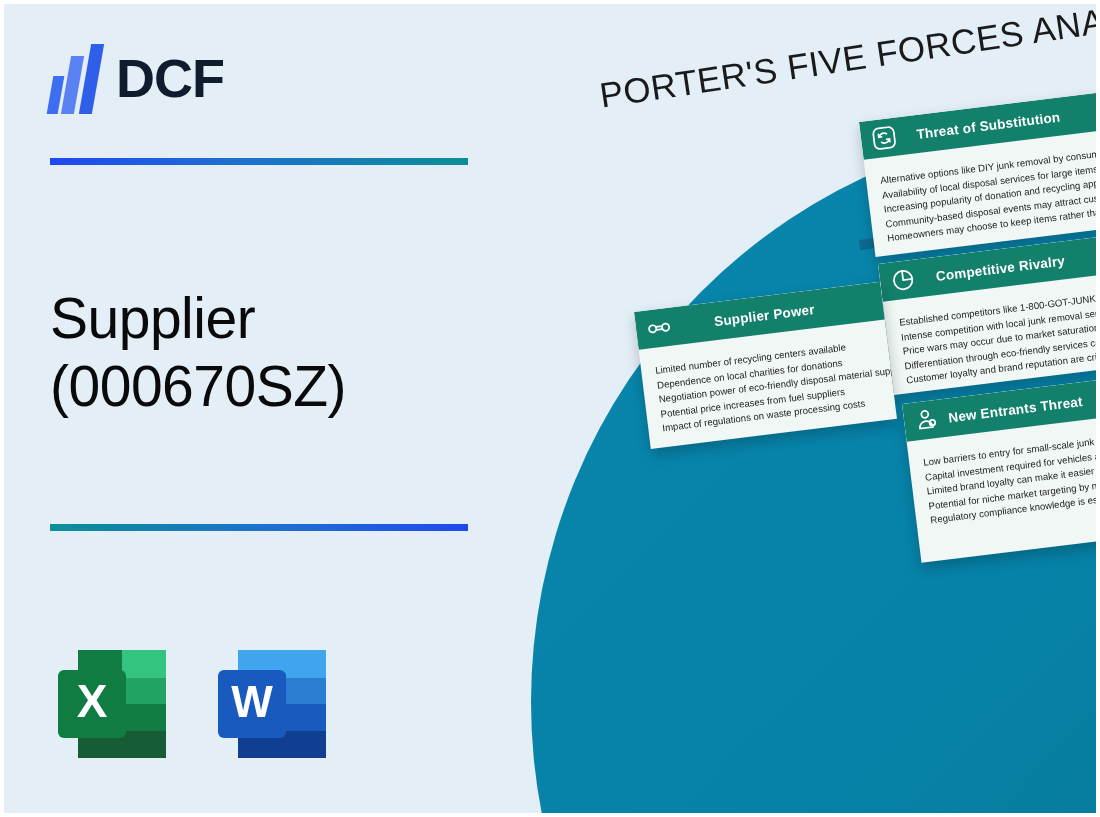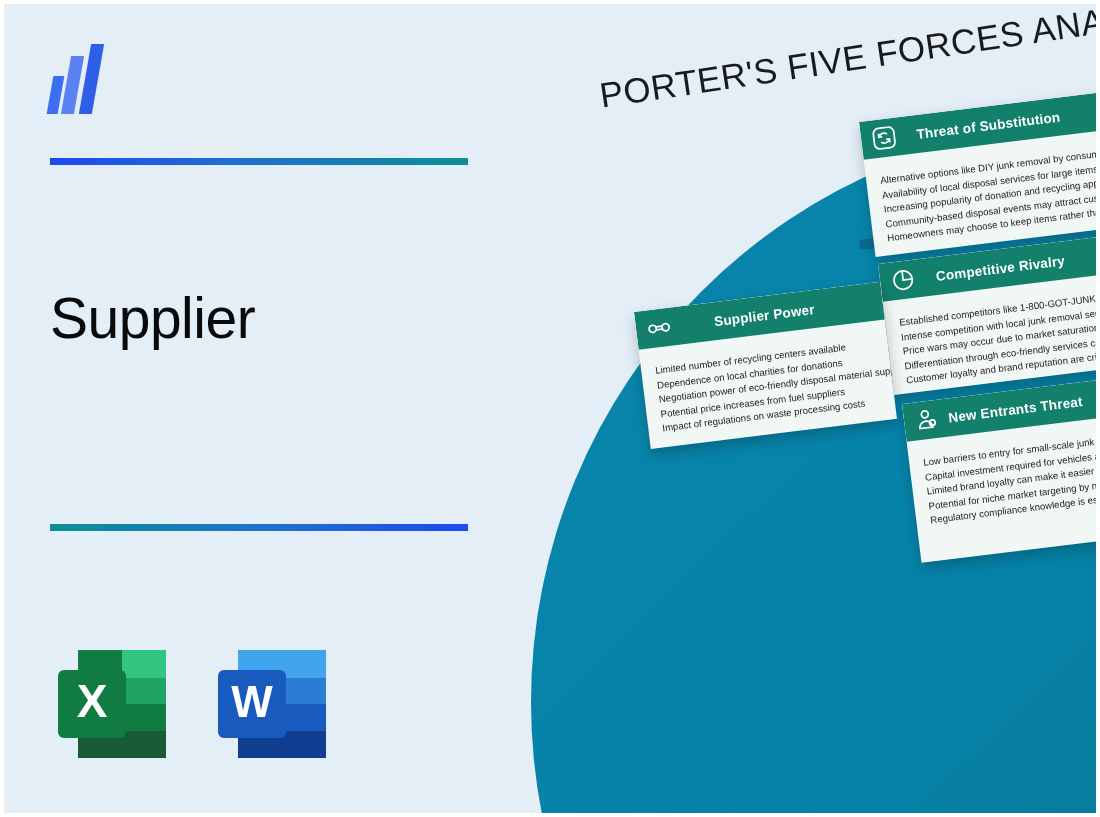--- a/index.html
+++ b/index.html
@@ -214,26 +214,28 @@
   </div>
 
   <div id="left-panel">
 
     <div id="logo">
       <div id="logo-mark">
         <span class="lbar" id="lbar1"></span>
         <span class="lbar" id="lbar2"></span>
         <span class="lbar" id="lbar3"></span>
       </div>
+      <div id="logo-text">DCF</div>
     </div>
 
     <div class="divider" id="divider-top"></div>
 
     <div id="title-block">
       <div class="title-line">Supplier</div>
+      <div class="title-line">(000670SZ)</div>
     </div>
 
     <div class="divider" id="divider-bottom"></div>
 
     <div id="office-icons">
       <div class="office-icon" id="excel-icon">
         <svg viewBox="0 0 128 128" width="128" height="128">
           <rect x="30" y="10" width="88" height="108" rx="7" fill="#21a366"></rect>
           <rect x="30" y="10" width="44" height="108" fill="#107c41"></rect>
           <rect x="74" y="10" width="44" height="28" fill="#33c481"></rect>

